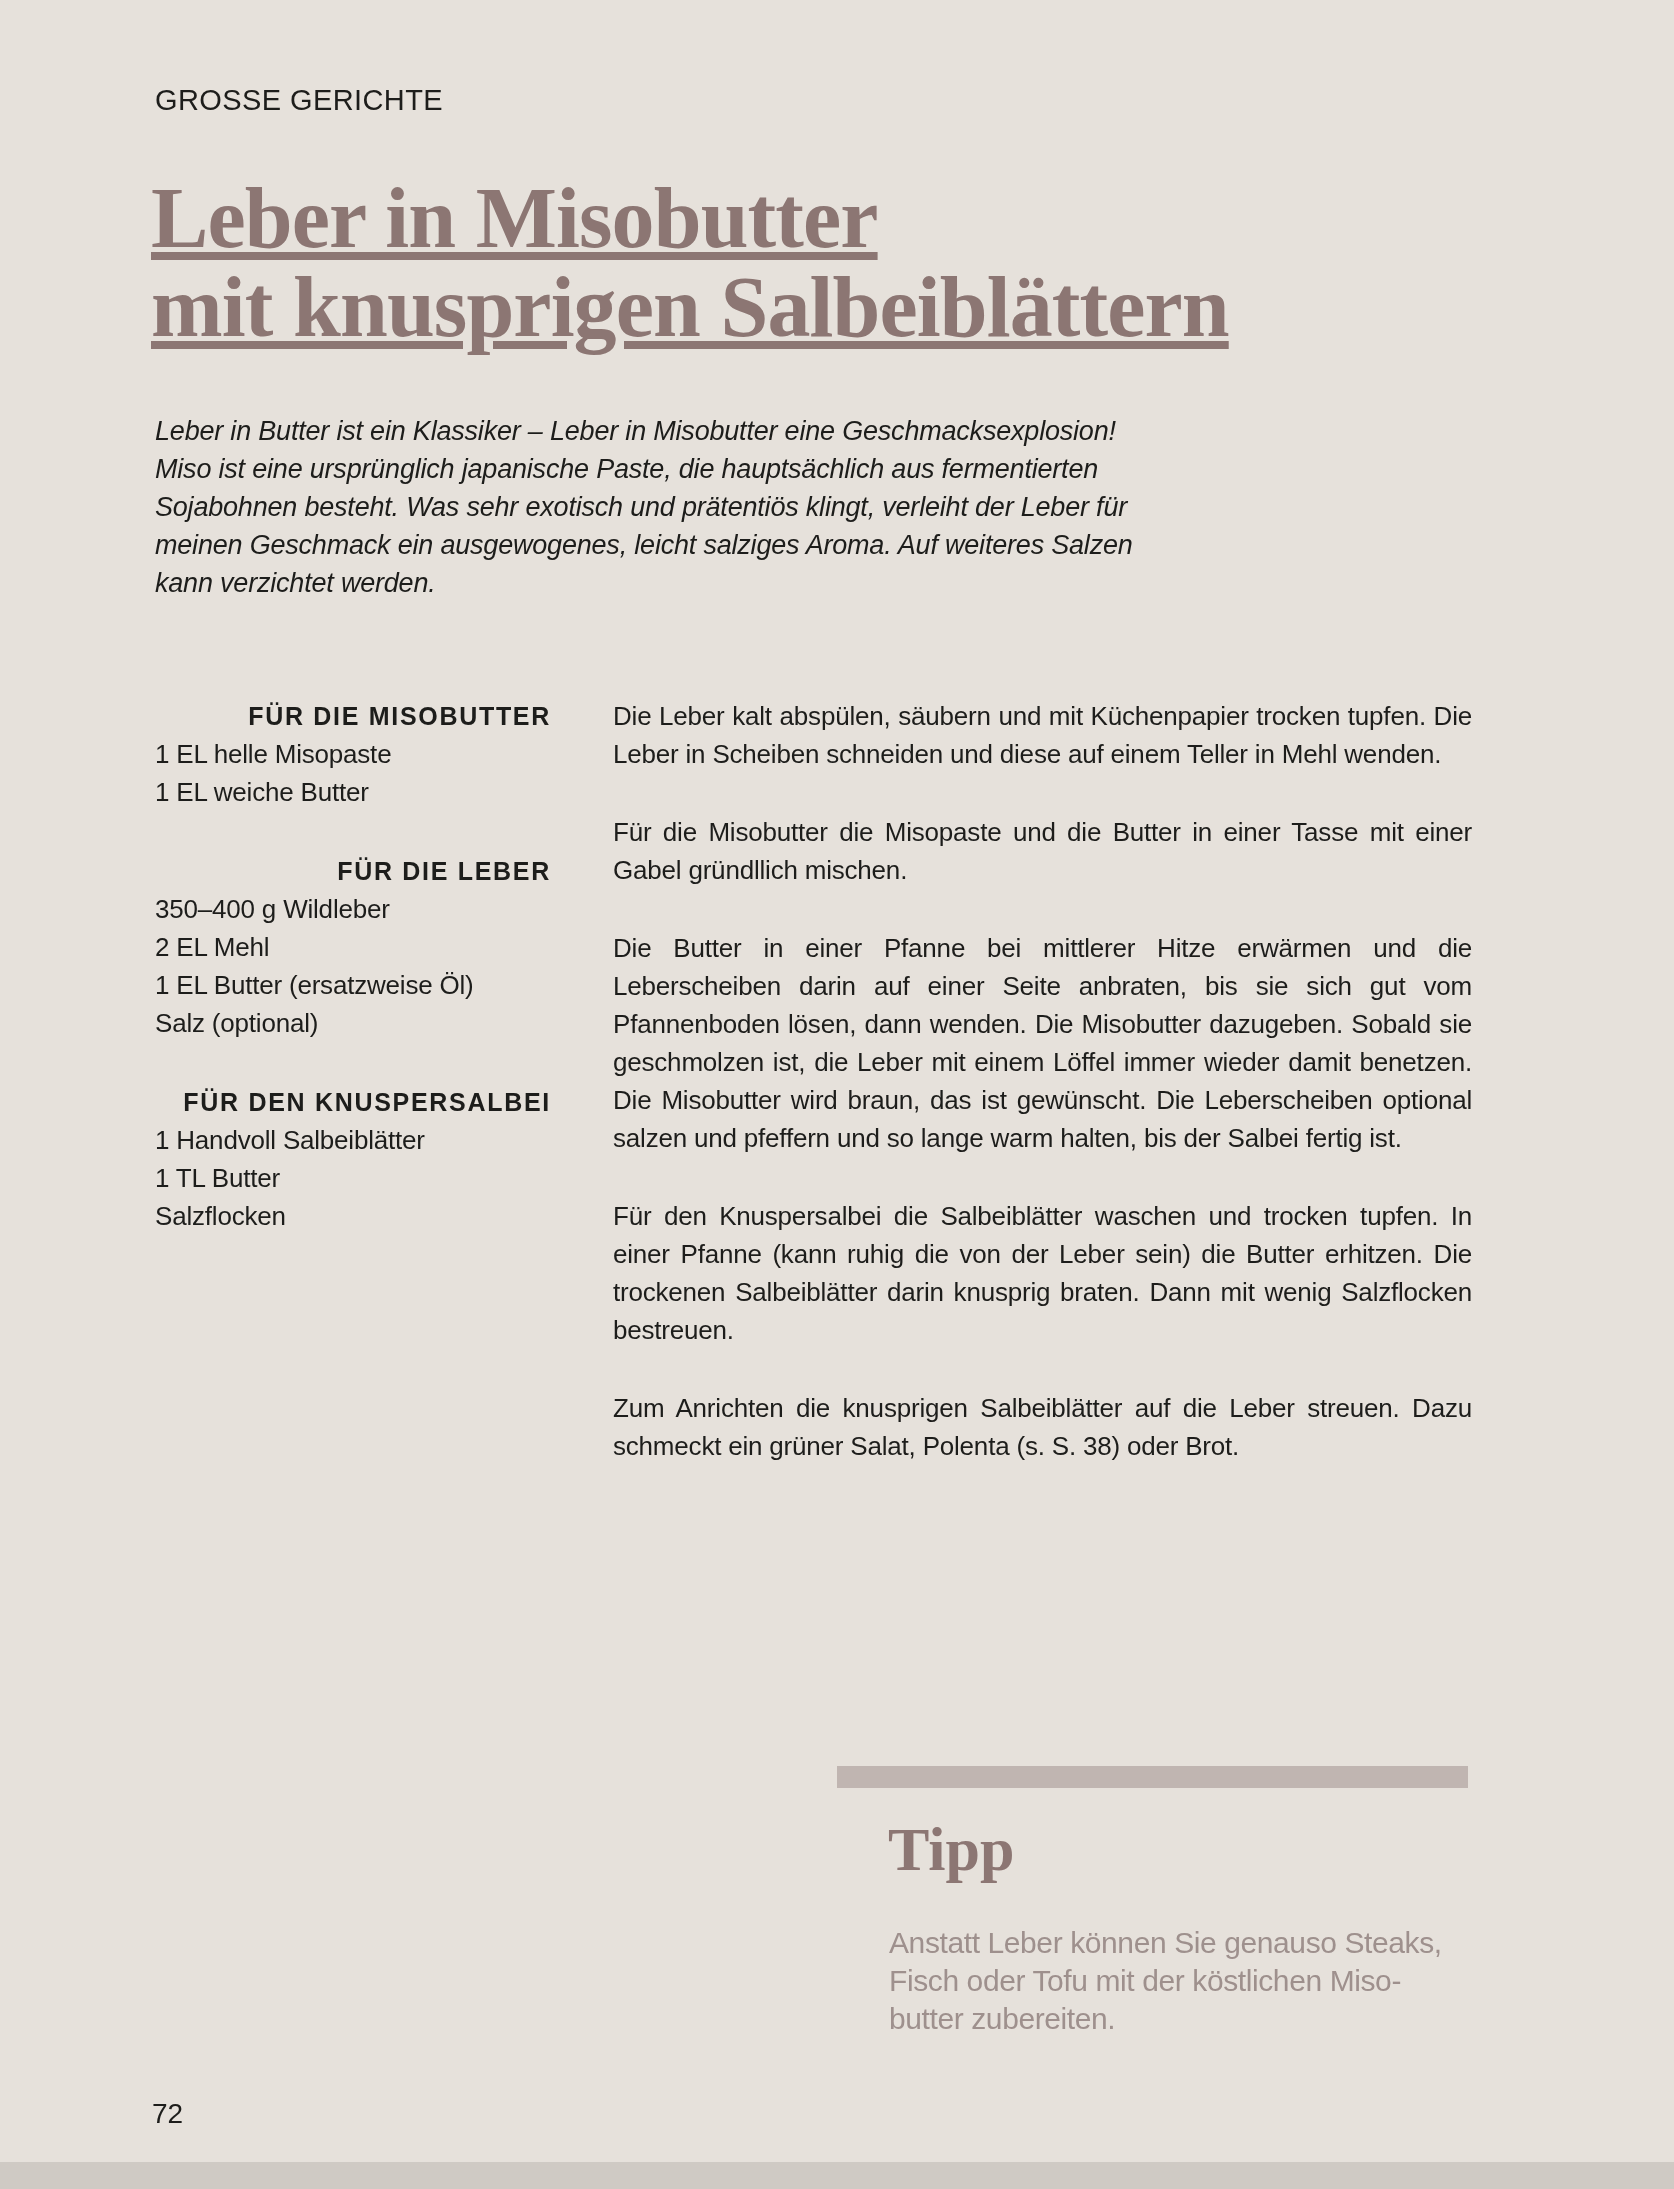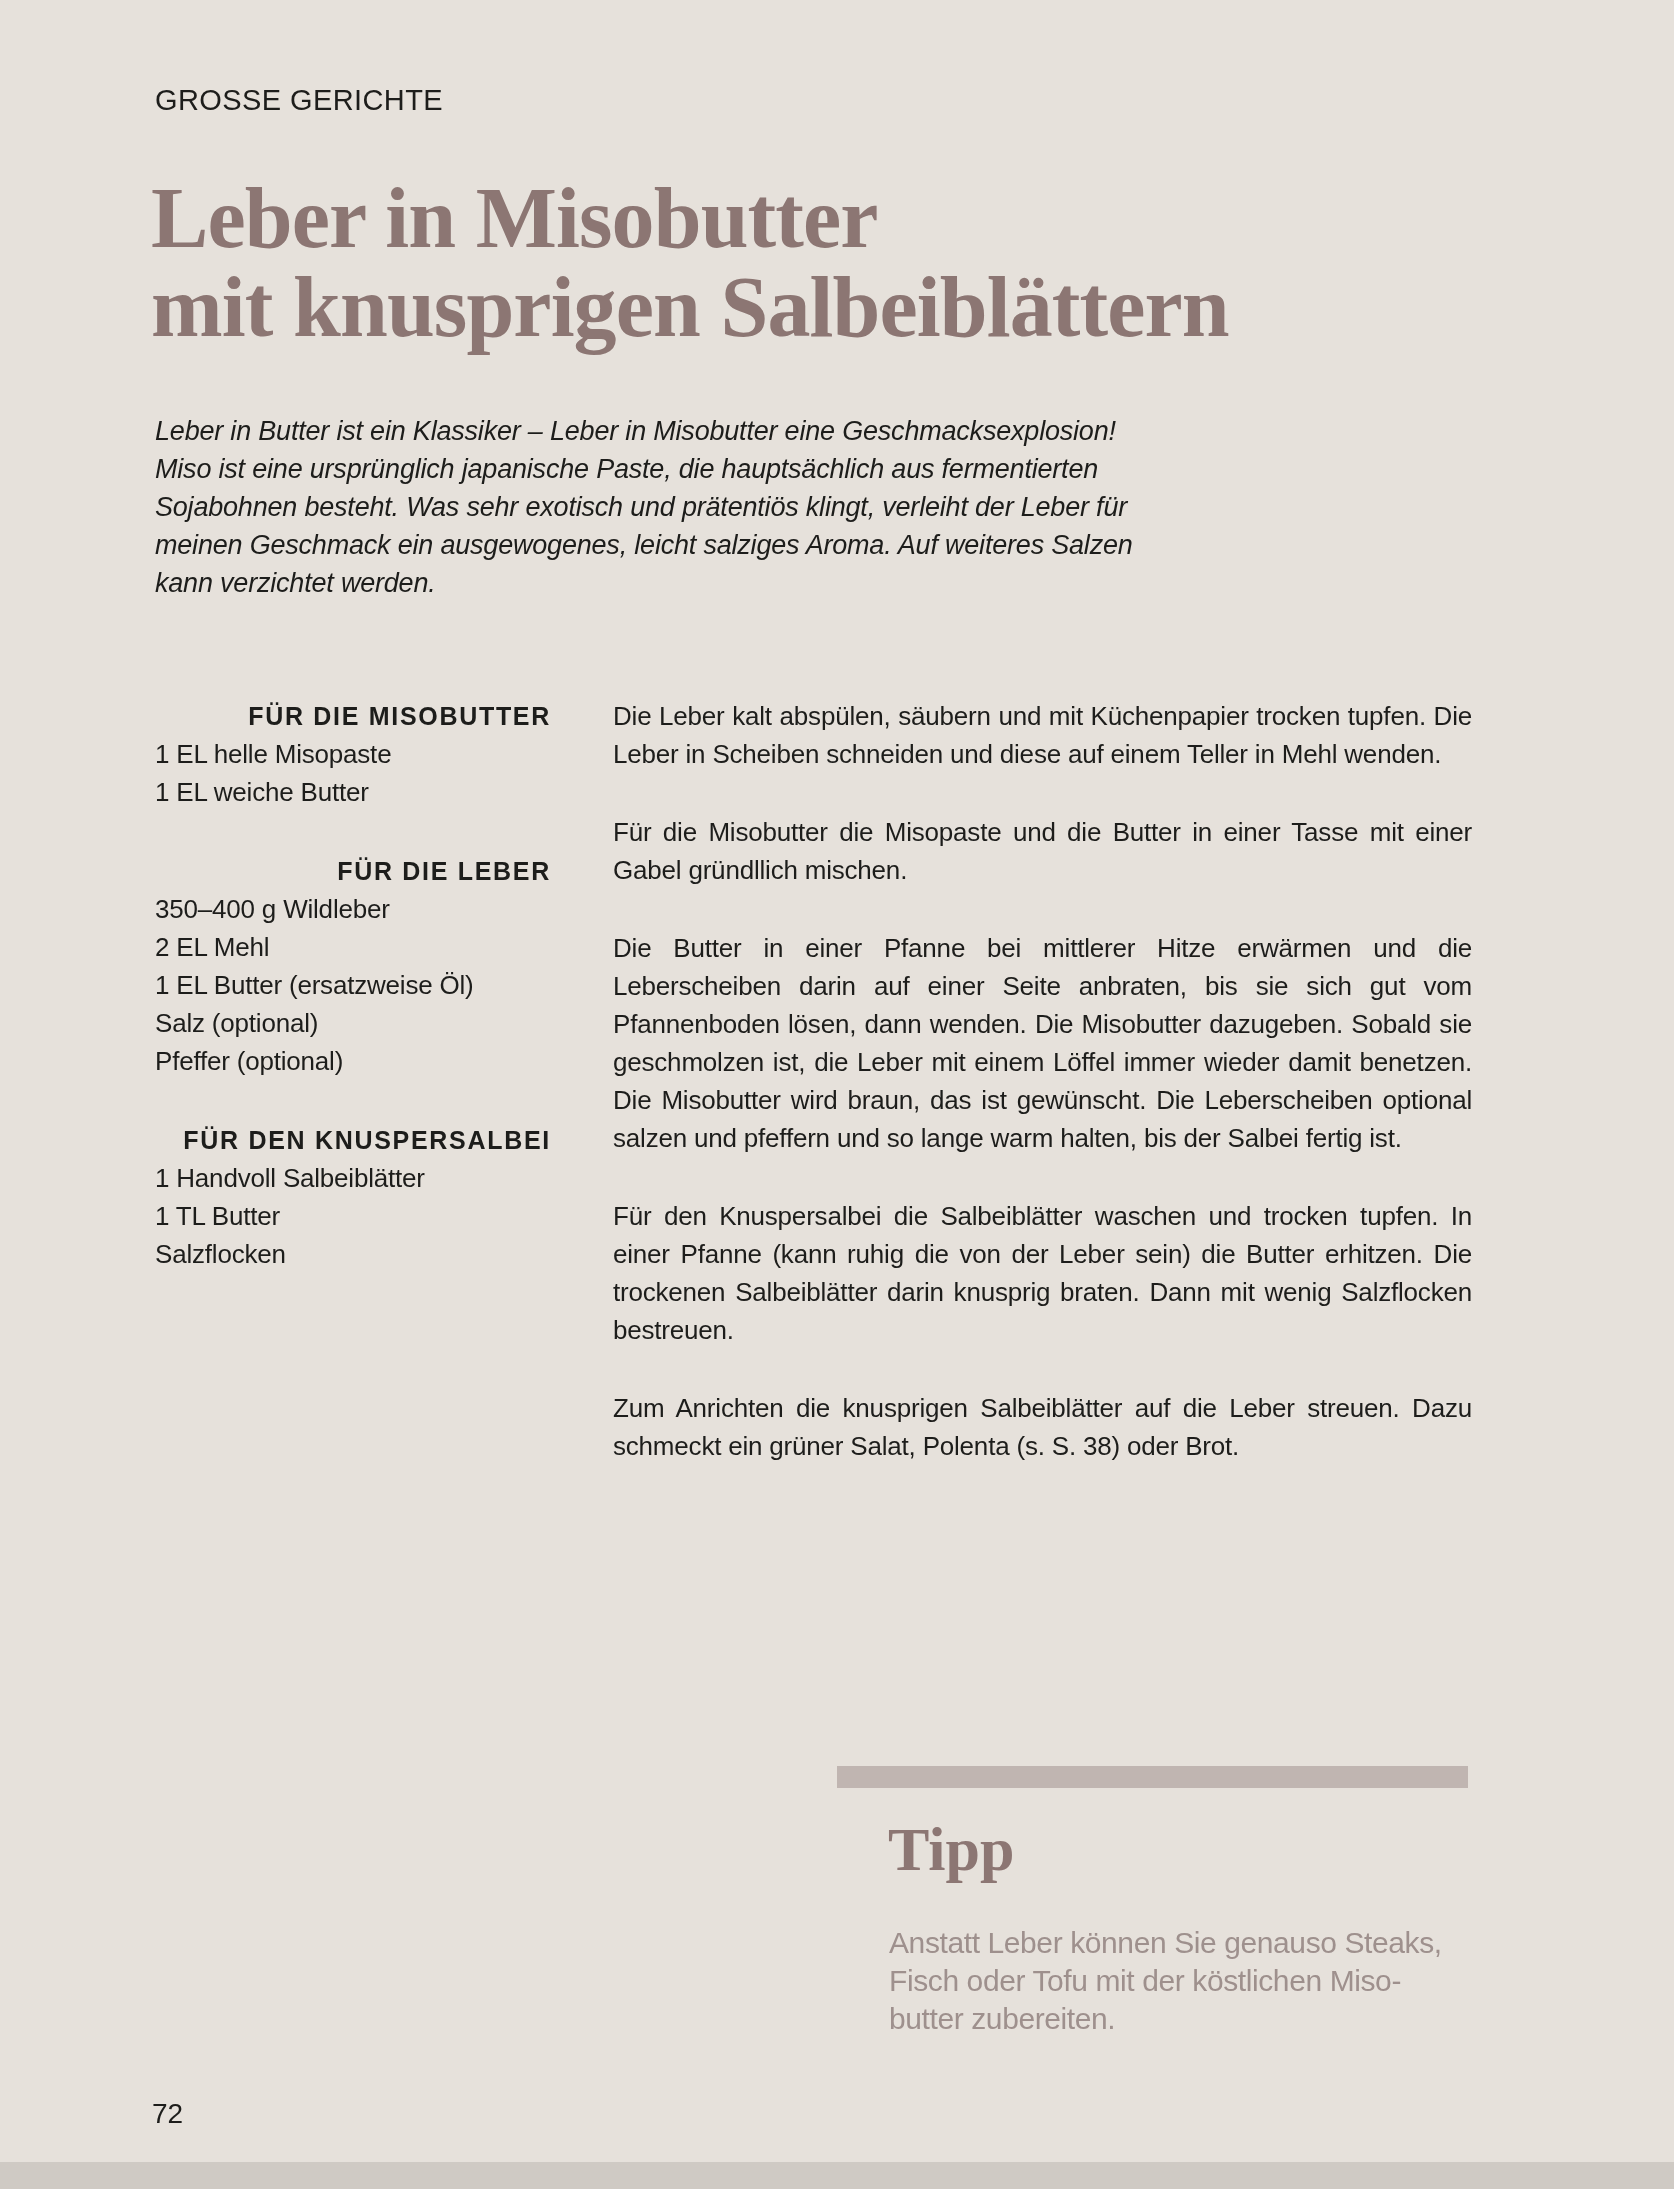--- a/index.html
+++ b/index.html
@@ -32,20 +32,21 @@
     left: 151px;
     top: 174px;
     margin: 0;
     font-family: "Liberation Serif", serif;
     font-weight: 700;
     font-size: 86px;
     line-height: 89px;
     letter-spacing: -0.9px;
     color: #8c7673;
     white-space: pre-line;
+    text-decoration: underline;
   }
 
   .intro {
     position: absolute;
     left: 155px;
     top: 412px;
     margin: 0;
     font-style: italic;
     font-size: 27px;
     line-height: 38px;
@@ -159,21 +160,20 @@
         <h3 class="ing-heading">FÜR DIE MISOBUTTER</h3>
         <div class="ing-item">1 EL helle Misopaste</div>
         <div class="ing-item">1 EL weiche Butter</div>
       </div>
       <div class="ing-group">
         <h3 class="ing-heading">FÜR DIE LEBER</h3>
         <div class="ing-item">350–400 g Wildleber</div>
         <div class="ing-item">2 EL Mehl</div>
         <div class="ing-item">1 EL Butter (ersatzweise Öl)</div>
         <div class="ing-item">Salz (optional)</div>
-        <div class="ing-item">Pfeffer (optional)</div>
       </div>
       <div class="ing-group">
         <h3 class="ing-heading">FÜR DEN KNUSPERSALBEI</h3>
         <div class="ing-item">1 Handvoll Salbeiblätter</div>
         <div class="ing-item">1 TL Butter</div>
         <div class="ing-item">Salzflocken</div>
       </div>
     </aside>
 
     <section class="method">

